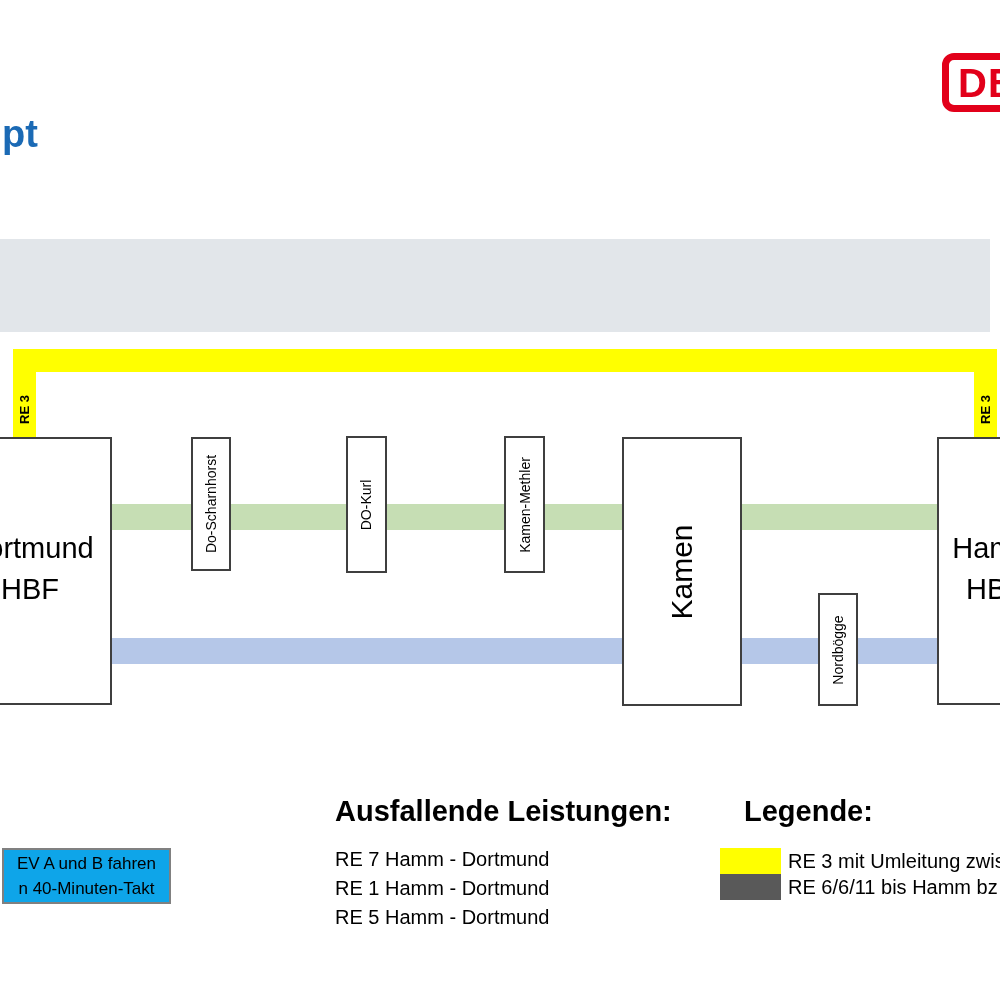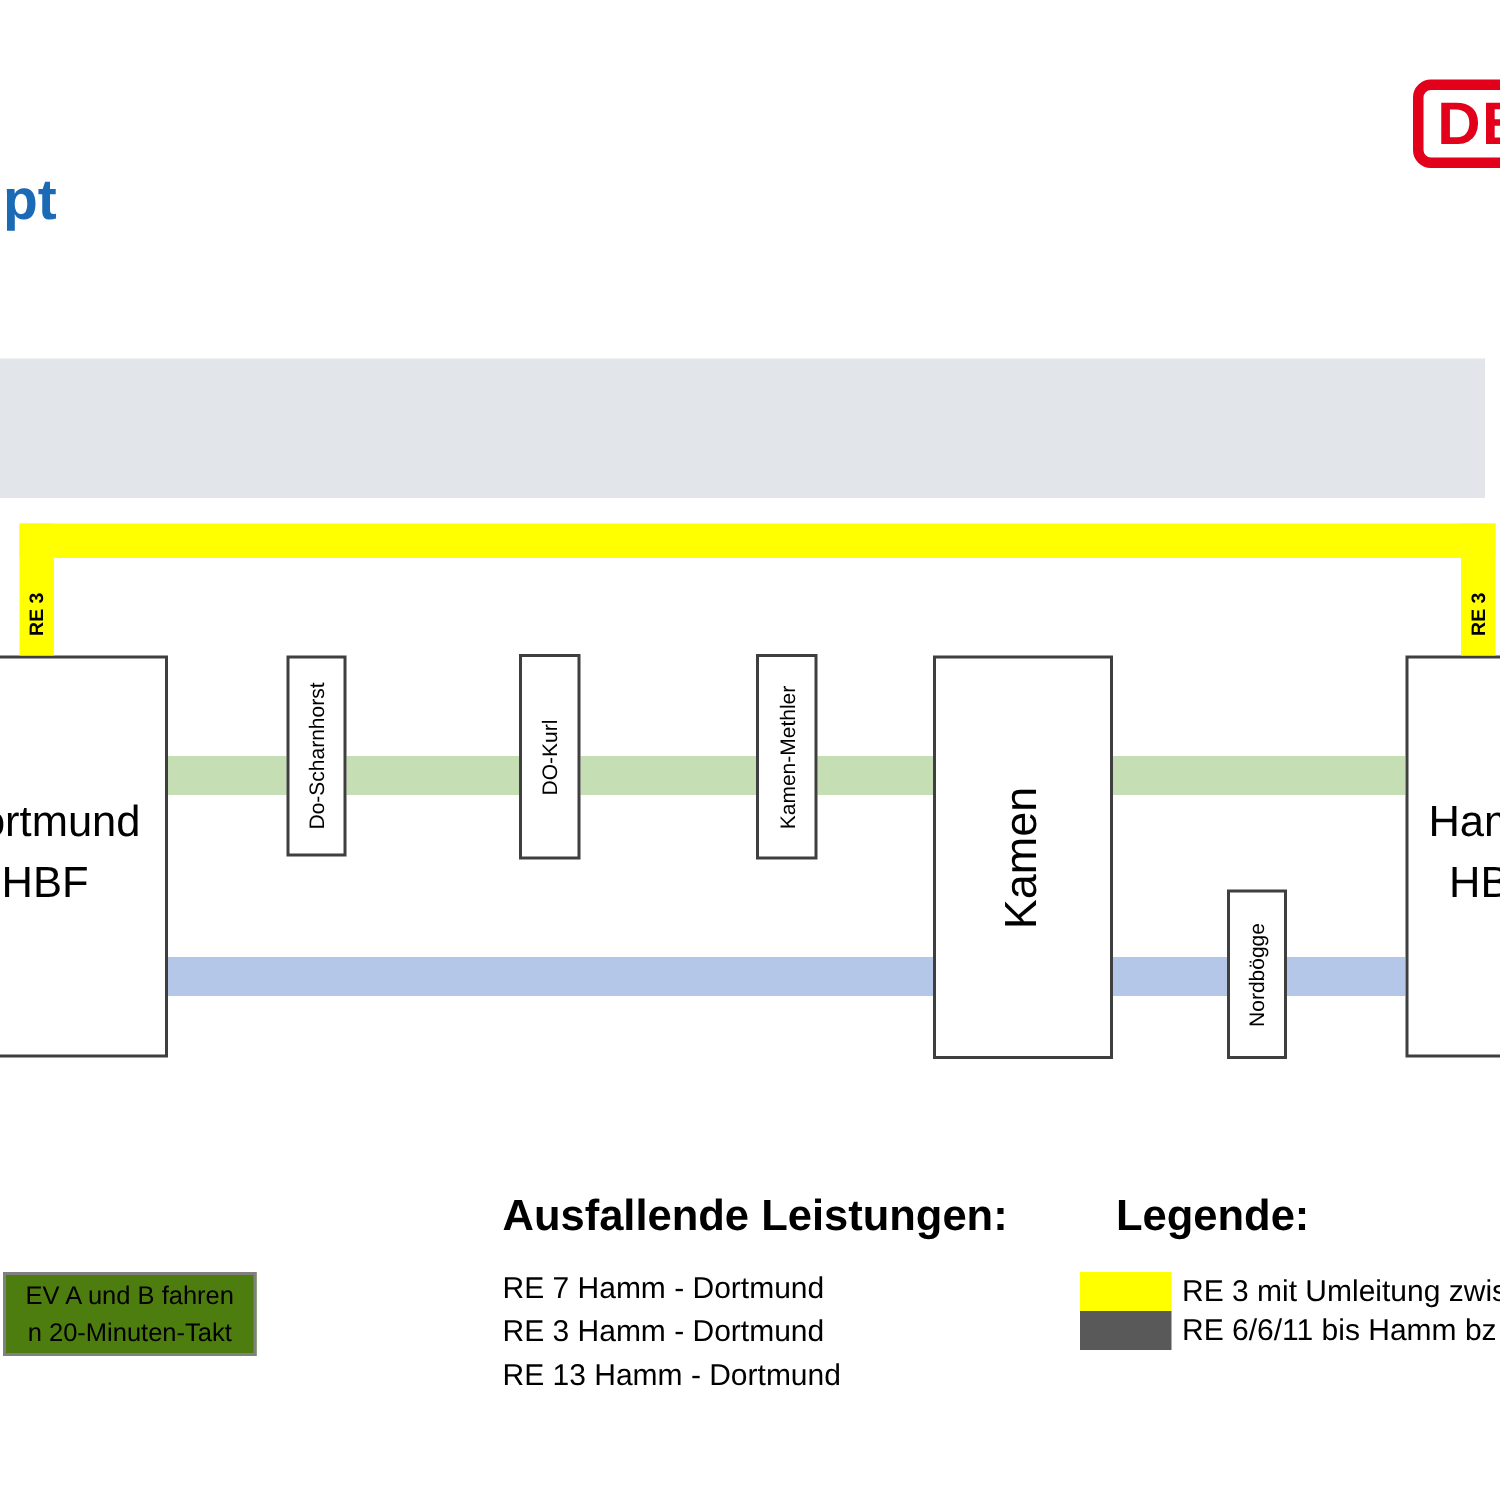--- a/index.html
+++ b/index.html
@@ -38,21 +38,21 @@
   }
   .vcenter{display:flex;align-items:center;justify-content:center;}
   .vlabel{transform:rotate(-90deg);white-space:nowrap;font-size:14px;line-height:1;}
   .vlabel-big{font-size:30px;}
   .hub-text{
     position:absolute;z-index:2;text-align:center;
     font-size:29px;line-height:41px;white-space:nowrap;
   }
   .info-box{
     left:2px;top:848px;width:169px;height:56px;
-    border:2px solid #808080;box-sizing:border-box;z-index:2;background:#4d7c0f;
+    border:2px solid #808080;box-sizing:border-box;z-index:2;background:#0ea5e9;
     display:flex;flex-direction:column;align-items:center;justify-content:center;
     font-size:17px;line-height:25px;text-align:center;white-space:nowrap;
   }
   .section-heading{font-size:29px;font-weight:bold;line-height:30px;white-space:nowrap;}
   .cancel-heading{left:335px;top:796px;}
   .cancel-list{left:335px;top:845px;font-size:20px;line-height:29px;white-space:nowrap;}
   .legend-heading{left:744px;top:796px;}
   .legend-row{position:absolute;display:flex;align-items:center;z-index:2;}
   .legend-row-1{left:720px;top:848px;}
   .legend-row-2{left:720px;top:874px;}
@@ -110,28 +110,28 @@
 </div>
 
 <div class="station-box" style="left:937px;top:437px;width:192px;height:268px;"></div>
 <div class="hub-text" style="left:895px;top:528px;width:200px;">
   <div>Hamm</div>
   <div>HBF</div>
 </div>
 
 <div class="abs info-box">
   <div>EV A und B fahren</div>
-  <div>n 20-Minuten-Takt</div>
+  <div>n 40-Minuten-Takt</div>
 </div>
 
 <div class="abs section-heading cancel-heading">Ausfallende Leistungen:</div>
 <div class="abs cancel-list">
   <div>RE 7 Hamm - Dortmund</div>
-  <div>RE 3 Hamm - Dortmund</div>
-  <div>RE 13 Hamm - Dortmund</div>
+  <div>RE 1 Hamm - Dortmund</div>
+  <div>RE 5 Hamm - Dortmund</div>
 </div>
 
 <div class="abs section-heading legend-heading">Legende:</div>
 <div class="legend-row legend-row-1">
   <div class="legend-swatch" style="background-color: rgb(255, 255, 0);"></div>
   <div class="legend-label">RE 3 mit Umleitung zwis</div>
 </div>
 <div class="legend-row legend-row-2">
   <div class="legend-swatch" style="background-color: rgb(89, 89, 89);"></div>
   <div class="legend-label">RE 6/6/11 bis Hamm bz</div>

